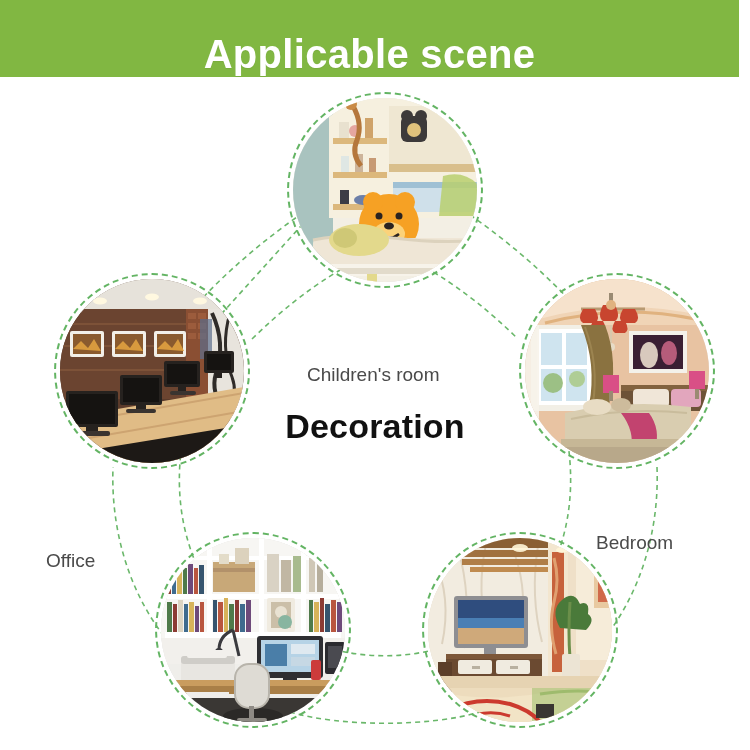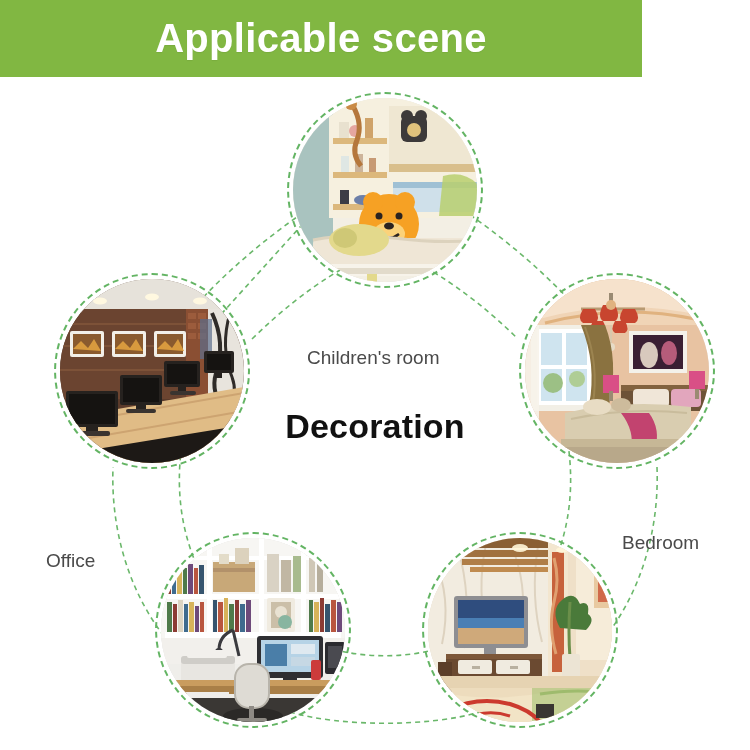--- a/index.html
+++ b/index.html
@@ -12,23 +12,23 @@
   }
   .infographic{
     position:relative;
     width:750px;height:750px;
     background:#ffffff;
   }
 
   
   .banner{
     position:absolute;left:0;top:0;
-    width:642px;height:77px;
+    width:739px;height:77px;
     background:#81b742;
-    display:flex;align-items:center;justify-content:center;
+    display:flex;align-items:flex-end;justify-content:center;
   }
   .banner-title{
     color:#ffffff;
     font-size:40px;
     font-weight:bold;
     letter-spacing:.3px;
     font-family:"Liberation Sans","DejaVu Sans",sans-serif;
     text-shadow:0 1px 1px rgba(0,0,0,.06);
   }
 
@@ -79,27 +79,27 @@
   .node-label{
     position:absolute;
     font-size:19px;
     color:#4a4a4a;
     white-space:nowrap;
     font-family:"Liberation Sans","DejaVu Sans",sans-serif;
   }
 
   
   #node-children{ left:287px; top:15px; }
-  #label-children{ left:307px; top:270px; }
+  #label-children{ left:307px; top:287px; }
 
   #node-office{   left:54px;  top:196px; }
   #label-office{  left:46px;  top:473px; }
 
   #node-bedroom{  left:519px; top:196px; }
-  #label-bedroom{ left:622px; top:455px;text-align:center; }
+  #label-bedroom{ left:596px; top:455px;text-align:center; }
 
   #node-study{    left:155px; top:455px; }
 
   #node-living{   left:422px; top:455px; }
 </style>
 </head>
 <body>
 
 <div class="infographic">
 

